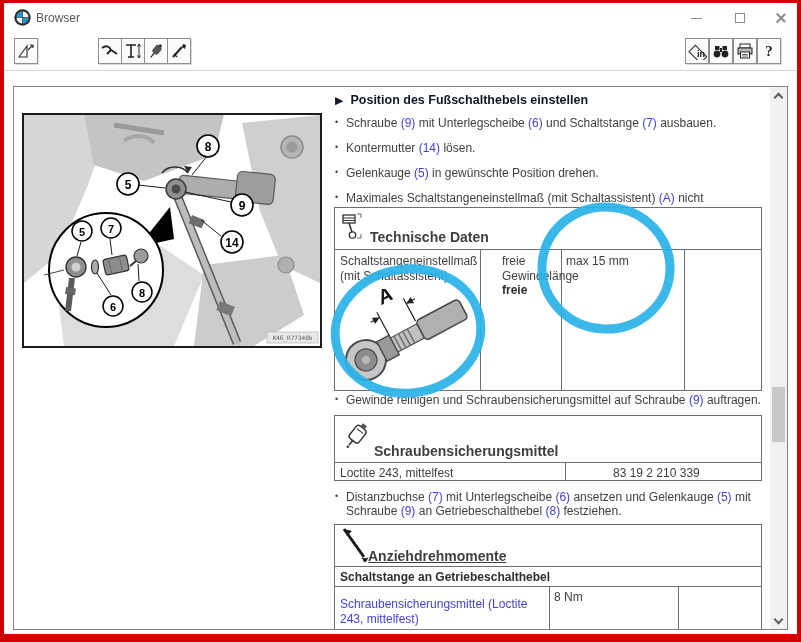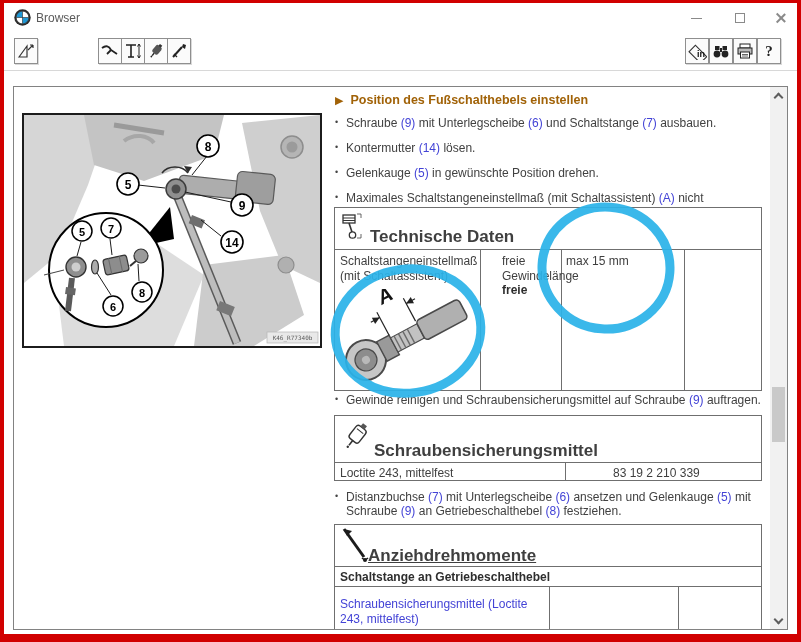--- a/index.html
+++ b/index.html
@@ -29,30 +29,30 @@
   .sb-btn{position:absolute;left:0;width:17px;height:17px;display:flex;align-items:center;justify-content:center;}
   .chev{width:7px;height:7px;border-left:2px solid #5e5e5e;border-top:2px solid #5e5e5e;}
   .chev-up{transform:rotate(45deg);margin-top:3px;}
   .chev-down{transform:rotate(225deg);margin-bottom:3px;}
   .sb-thumb{position:absolute;left:2px;width:13px;background:#c9c9c9;}
 
   
   .figure{position:absolute;left:8px;top:26px;width:300px;height:235px;border:2px solid #1c1c1c;background:#fff;}
 
   
-  .heading{position:absolute;left:321px;top:6px;font-weight:bold;color:#a16207;font-size:12.5px;}
+  .heading{position:absolute;left:321px;top:6px;font-weight:bold;color:#0f172a;font-size:12.5px;}
   .heading .tri{margin-right:7px;font-size:11px;}
   .bullets{position:absolute;}
   .bullet{display:flex;margin-bottom:11px;line-height:14px;}
   .bullet .dot{width:11px;flex:0 0 11px;font-size:9px;line-height:13px;color:#444;}
   .plink{color:#4343d6;}
 
   
   .tbl{position:absolute;border:1px solid #6f6f6f;background:#fff;}
-  .tbl-title{font-weight:bold;color:#2e2e2e;font-size:17px;}
+  .tbl-title{font-weight:bold;color:#2e2e2e;font-size:14px;}
   .cell{position:absolute;padding:2px 5px;line-height:14.5px;color:#3f3f3f;}
   .vline{position:absolute;top:0;bottom:0;width:1px;background:#6f6f6f;}
   .hline{position:absolute;left:0;right:0;height:1px;background:#6f6f6f;}
   .bold{font-weight:bold;color:#2e2e2e;}
 
   .annot{position:absolute;left:0;top:0;pointer-events:none;}
 </style>
 </head>
 <body>
 
@@ -361,20 +361,21 @@
         </div>
         <div class="cell tbl-title" style="left:28px;top:22px;text-decoration:underline;">Anziehdrehmomente</div>
         <div class="hline" style="top:41px;"></div>
         <div class="cell bold" style="left:0;top:43px;width:420px;">Schaltstange an Getriebeschalthebel</div>
         <div class="hline" style="top:61px;"></div>
         <div class="vline" style="left:214px;top:62px;"></div>
         <div class="vline" style="left:343px;top:62px;"></div>
         <div class="cell" style="left:0;top:63px;width:214px;">
           <div class="plink" style="margin-top:7px;">Schraubensicherungsmittel (Loctite 243, mittelfest)</div>
         </div>
+        <div class="cell" style="left:214px;top:63px;width:129px;">8 Nm</div>
       </div>
 
       <svg class="annot" width="758" height="542" viewBox="0 0 758 542">
         <ellipse cx="394" cy="244" rx="73" ry="62" fill="none" stroke="#2bb3e8" stroke-width="9" stroke-linecap="round" opacity="0.93" transform="rotate(-8 394 244)"></ellipse>
         <ellipse cx="592" cy="181" rx="64" ry="61" fill="none" stroke="#2bb3e8" stroke-width="9" stroke-linecap="round" opacity="0.93" transform="rotate(4 592 181)"></ellipse>
       </svg>
     </div>
 
     <div class="scrollbar">
       <div class="sb-btn" style="top:0;">

